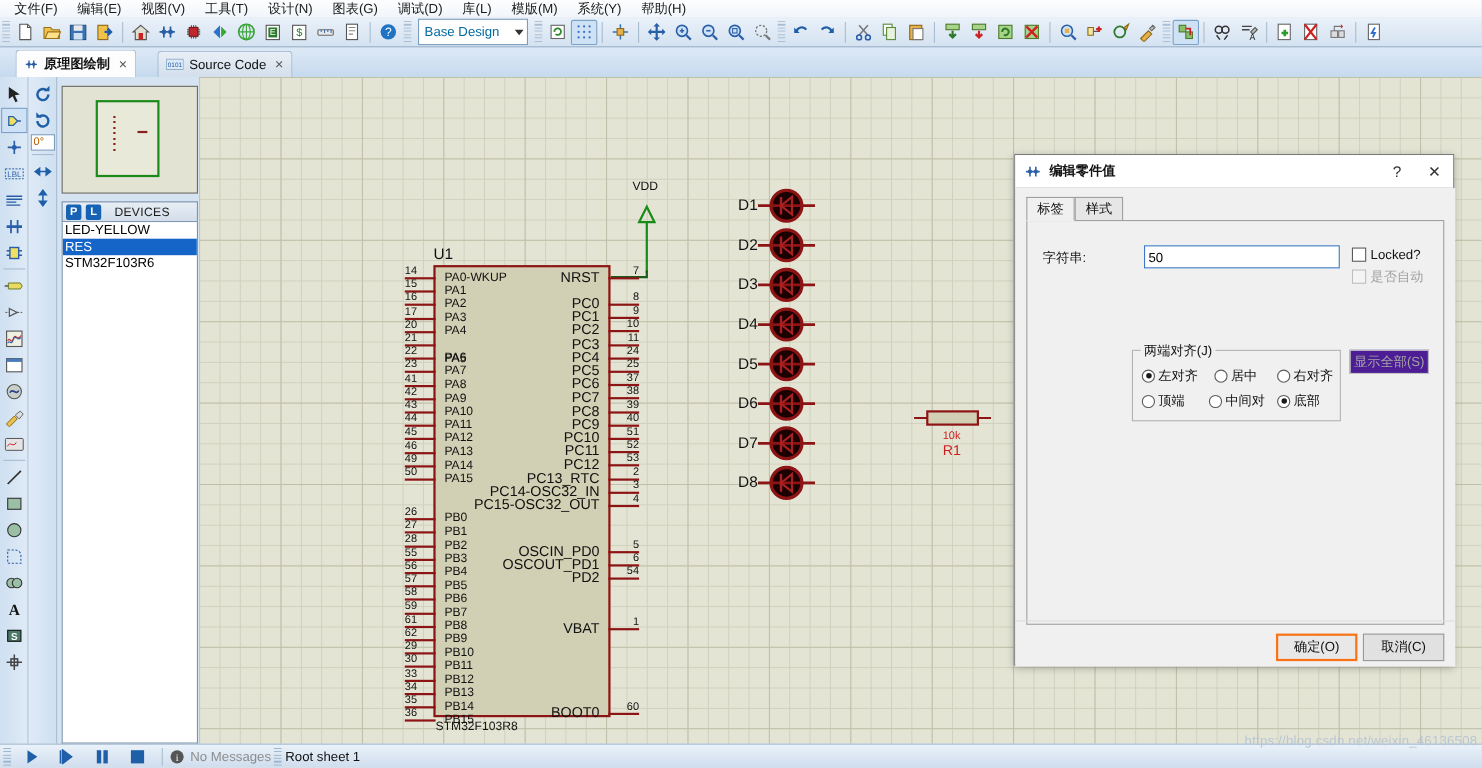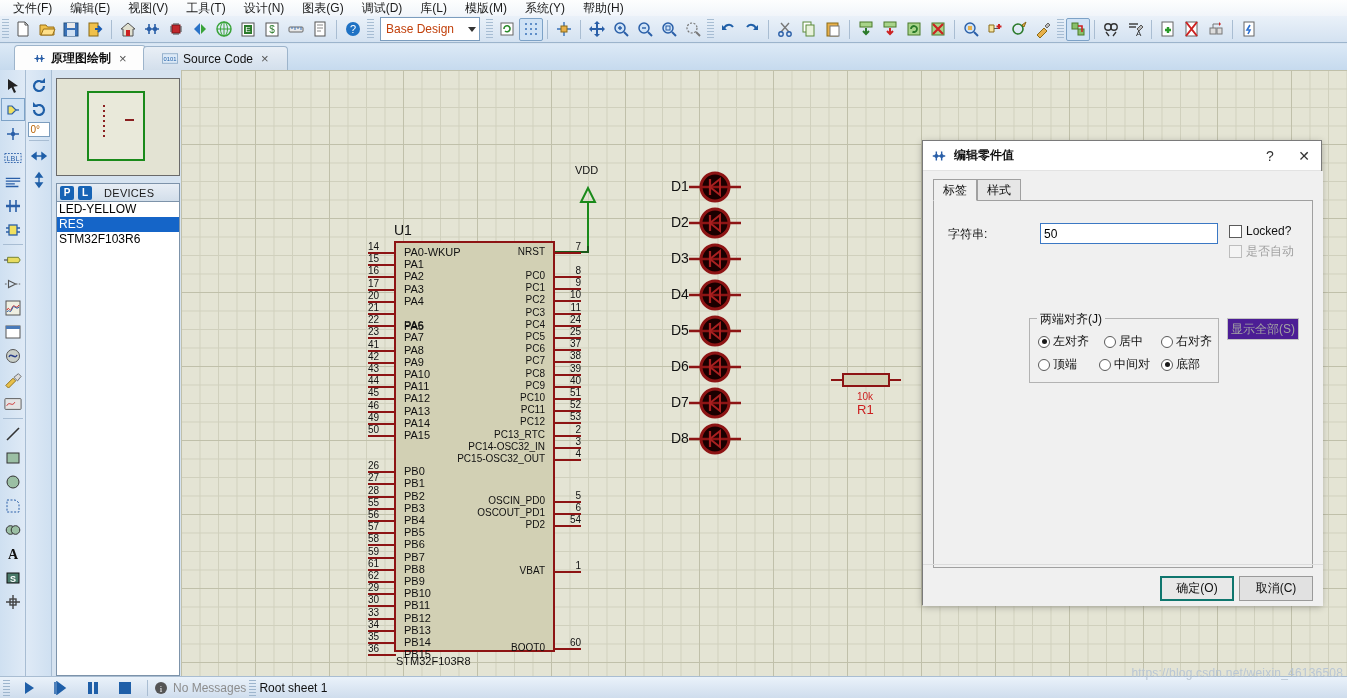--- a/index.html
+++ b/index.html
@@ -40,34 +40,34 @@
   .tsep { width:1px; height:19px; background:#a9bdd2; margin:0 4px; }
   .tb { width:24px; height:23px; display:flex; align-items:center; justify-content:center;
         border:1px solid transparent; border-radius:2px; cursor:default; }
   .tb svg { display:block; }
   .tb.sel { border:1px solid #7da2c7; background:#cfe2f5; }
 
   
   #designcombo {
     width:100px; height:24px; background:#fff; border:1px solid #7c9dbe;
     display:flex; align-items:center; justify-content:space-between;
-    padding:0 3px 0 5px; font-size:12px; margin:0 4px; color:#c2410c;
+    padding:0 3px 0 5px; font-size:12px; margin:0 4px; color:#0369a1;
   }
   #designcombo .arrow { width:0;height:0;border-left:4px solid transparent;
      border-right:4px solid transparent;border-top:5px solid #333; }
 
   
   #tabstrip {
     position:absolute; left:0; top:44px; width:1347px; height:26px;
     background:linear-gradient(#dce9f6,#c6daee);
   }
   .tab {
     position:absolute; top:2px; height:24px;
     display:flex; align-items:center; gap:5px;
-    padding:0 18px; font-size:12px; color:#111;
+    padding:0 7px; font-size:12px; color:#111;
     border:1px solid #9db4cb; border-bottom:none;
     border-radius:4px 4px 0 0;
   }
   .tab.active { background:#fdfdfd; top:1px; height:25px; font-weight:bold; }
   .tab.inactive { background:linear-gradient(#e9eff6,#d3dfec); }
   .tab .xg { font-size:13px; color:#555; margin-left:3px; font-weight:normal;}
 
   
   #lefttools {
     position:absolute; left:0; top:70px; width:26px; height:606px;
@@ -139,21 +139,21 @@
     pointer-events:none;
   }
   #canvas .layer { position:absolute; left:0; top:0; width:100%; height:100%; z-index:3;}
 
   
   #chip {
     position:absolute; left:213px; top:171px; width:161px; height:411px;
     background:#d2d0b4; border:2px solid #8d1414;
   }
   .pinL { position:absolute; left:8px; font-size:11px; color:#111; line-height:10px;}
-  .pinR { position:absolute; right:8px; font-size:10px; color:#111; line-height:10px; text-align:left;}
+  .pinR { position:absolute; right:8px; font-size:13px; color:#111; line-height:10px; text-align:left;}
   .pinwireL { position:absolute; width:28px; height:2px; background:#8d1414; left:-28px;}
   .pinwireR { position:absolute; width:28px; height:2px; background:#8d1414; right:-28px;}
   .pnumL { position:absolute; font-size:10px; color:#111; left:-28px; line-height:9px;}
   .pnumR { position:absolute; font-size:10px; color:#111; right:-28px; line-height:9px;}
   #chiplabel { position:absolute; left:215px; top:585px; font-size:11px; color:#111;}
   #u1label { position:absolute; left:213px; top:152px; font-size:14px; color:#111;}
   .ledlbl { position:absolute; font-size:14px; color:#111; }
   .rtxt { position:absolute; font-size:13px; color:#cc2020; }
   .rtxt.sm { font-size:10px; }
 
@@ -211,21 +211,21 @@
   .chk { position:absolute; display:flex; align-items:center; gap:4px; font-size:12px; color:#111;}
   .cbox { width:13px;height:13px;border:1px solid #5a5a5a;background:#fff;flex:none;}
   .chk.dis { color:#a0a0a0; }
   .chk.dis .cbox { border-color:#bdbdbd; background:#f4f4f4; }
   #showall { position:absolute; left:1px; top:120px; width:72px; height:22px;
     background:#4c1d95; border:1px solid #c2c2c2; color:#a3a3a3; font-size:12px;
     display:flex;align-items:center;justify-content:center;}
   .dfbtn { position:absolute; height:25px; width:74px; background:#e1e1e1;
     border:1px solid #9a9a9a; font-size:12px; color:#111;
     display:flex;align-items:center;justify-content:center;}
-  .dfbtn.def { border:2px solid #0f766e; background:#e8e8e8;}
+  .dfbtn.def { border:2px solid #f97316; background:#e8e8e8;}
   #dlgsep { position:absolute; left:0; top:393px; width:400px; height:1px; background:#dcdcdc;}
 </style>
 </head>
 <body>
 
 <div id="menubar">
     <div class="mi">文件(F)</div>
     <div class="mi">编辑(E)</div>
     <div class="mi">视图(V)</div>
     <div class="mi">工具(T)</div>

